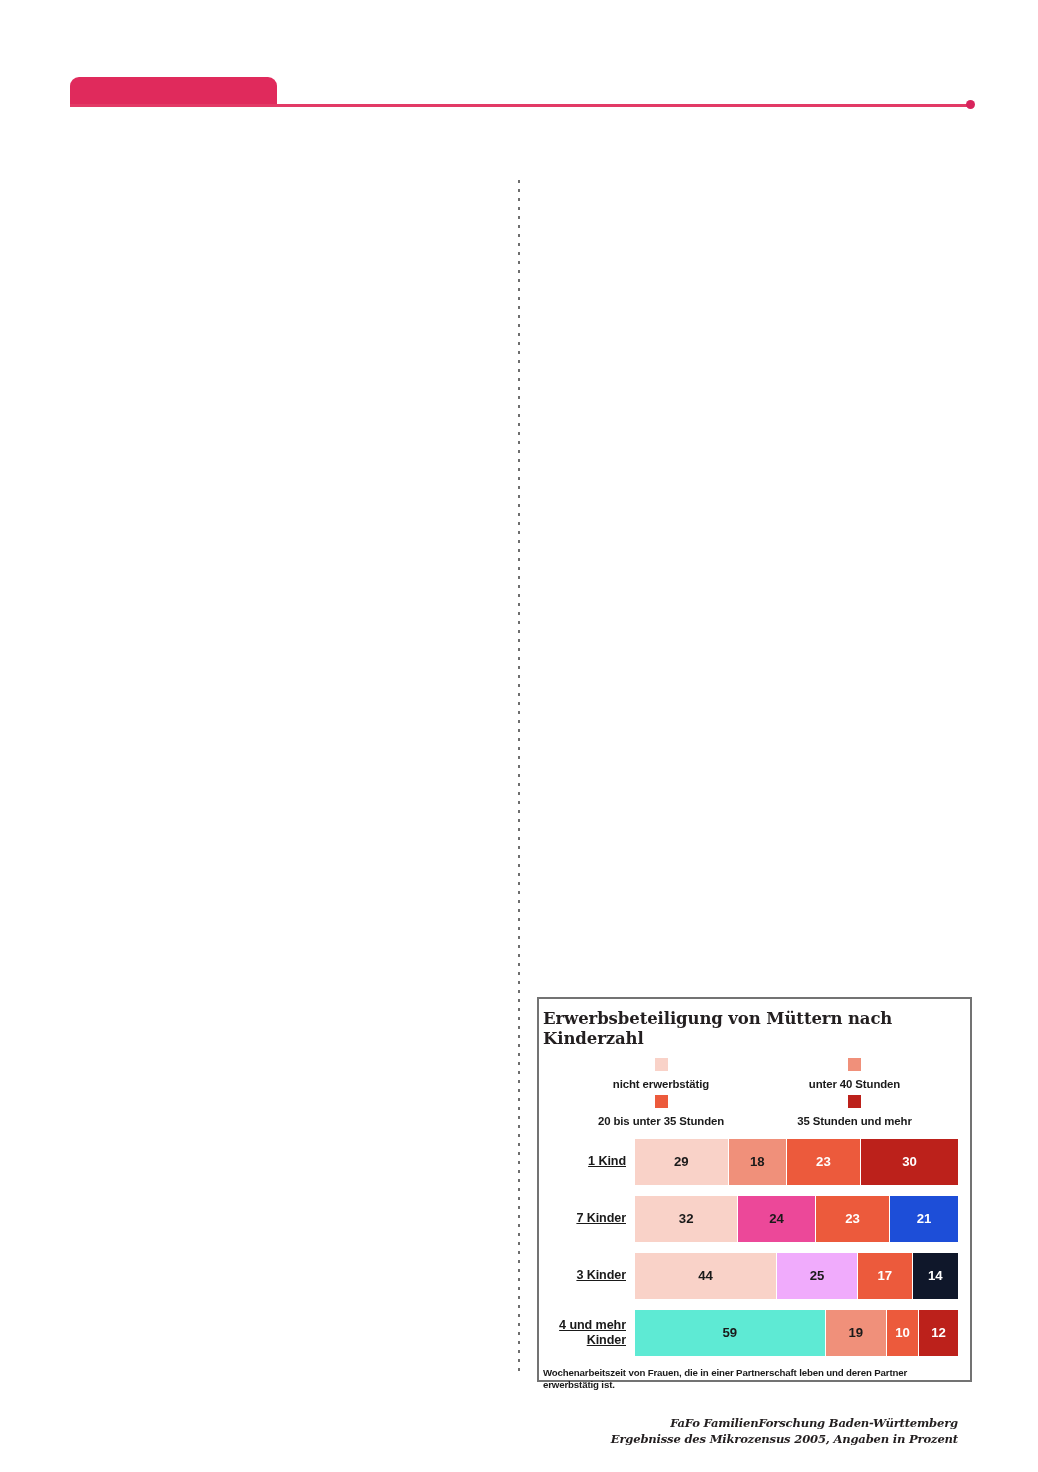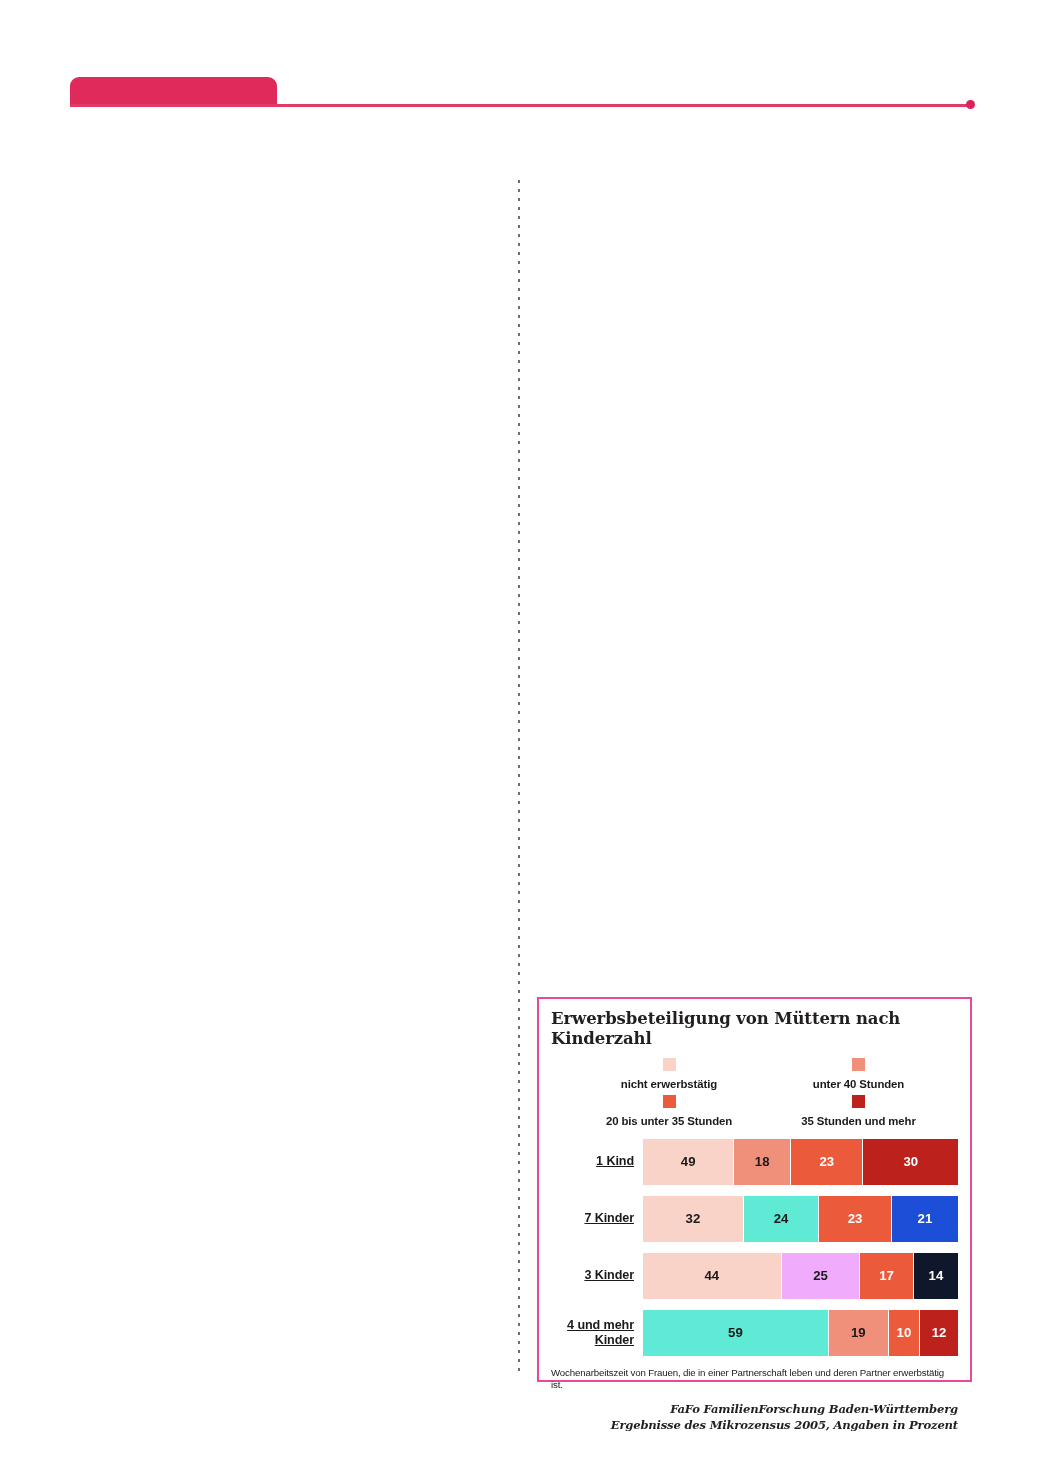--- a/index.html
+++ b/index.html
@@ -63,23 +63,23 @@
   }
 
   
   .figure {
     position: absolute;
     left: 537px;
     top: 997px;
     width: 435px;
     height: 385px;
     box-sizing: border-box;
-    border: 2px solid #ec4899;
+    border: 2px solid #737373;
     background: #ffffff;
-    padding: 10px 12px 8px 12px;
+    padding: 10px 12px 8px 4px;
   }
 
   .figure-title {
     font-family: "DejaVu Serif", "Liberation Serif", serif;
     font-weight: bold;
     font-size: 16.5px;
     line-height: 1.23;
     color: #231f20;
     letter-spacing: -0.1px;
     margin: 0 0 8px 0;
@@ -155,23 +155,24 @@
     border-right: none;
   }
 
   
   .figure-note {
     margin-top: 6px;
     font-size: 9.7px;
     line-height: 1.33;
     color: #1a1a1a;
     letter-spacing: -0.15px;
+    font-weight: bold;
   }
   .figure-source {
-    margin-top: 10px;
+    margin-top: 24px;
     text-align: right;
     font-family: "DejaVu Serif", "Liberation Serif", serif;
     font-style: italic;
     font-weight: bold;
     font-size: 11.6px;
     line-height: 1.35;
     color: #231f20;
     letter-spacing: -0.2px;
   }
 </style>
@@ -204,31 +205,31 @@
     <div class="legend-item">
       <span class="legend-swatch" style="background: rgb(188, 33, 27);"></span>
       <span class="legend-label">35 Stunden und mehr</span>
     </div>
   </div>
 
   <div class="rows">
       <div class="bar-row">
         <div class="row-label">1 Kind</div>
         <div class="bar-track">
-          <div class="bar-seg" style="flex: 0 0 29%; background: rgb(249, 210, 200); color: rgb(26, 26, 26);">49</div>
+          <div class="bar-seg" style="flex: 0 0 29%; background: rgb(249, 210, 200); color: rgb(26, 26, 26);">29</div>
           <div class="bar-seg" style="flex: 0 0 18%; background: rgb(240, 144, 122); color: rgb(26, 26, 26);">18</div>
           <div class="bar-seg" style="flex: 0 0 23%; background: rgb(236, 90, 60); color: rgb(255, 255, 255);">23</div>
           <div class="bar-seg" style="flex: 0 0 30%; background: rgb(188, 33, 27); color: rgb(255, 255, 255);">30</div>
         </div>
       </div>
       <div class="bar-row">
         <div class="row-label">7 Kinder</div>
         <div class="bar-track">
           <div class="bar-seg" style="flex: 0 0 32%; background: rgb(249, 210, 200); color: rgb(26, 26, 26);">32</div>
-          <div class="bar-seg" style="flex: 0 0 24%; background: #5eead4; color: rgb(26, 26, 26);">24</div>
+          <div class="bar-seg" style="flex: 0 0 24%; background: #ec4899; color: rgb(26, 26, 26);">24</div>
           <div class="bar-seg" style="flex: 0 0 23%; background: rgb(236, 90, 60); color: rgb(255, 255, 255);">23</div>
           <div class="bar-seg" style="flex: 0 0 21%; background: #1d4ed8; color: rgb(255, 255, 255);">21</div>
         </div>
       </div>
       <div class="bar-row">
         <div class="row-label">3 Kinder</div>
         <div class="bar-track">
           <div class="bar-seg" style="flex: 0 0 44%; background: rgb(249, 210, 200); color: rgb(26, 26, 26);">44</div>
           <div class="bar-seg" style="flex: 0 0 25%; background: #f0abfc; color: rgb(26, 26, 26);">25</div>
           <div class="bar-seg" style="flex: 0 0 17%; background: rgb(236, 90, 60); color: rgb(255, 255, 255);">17</div>

